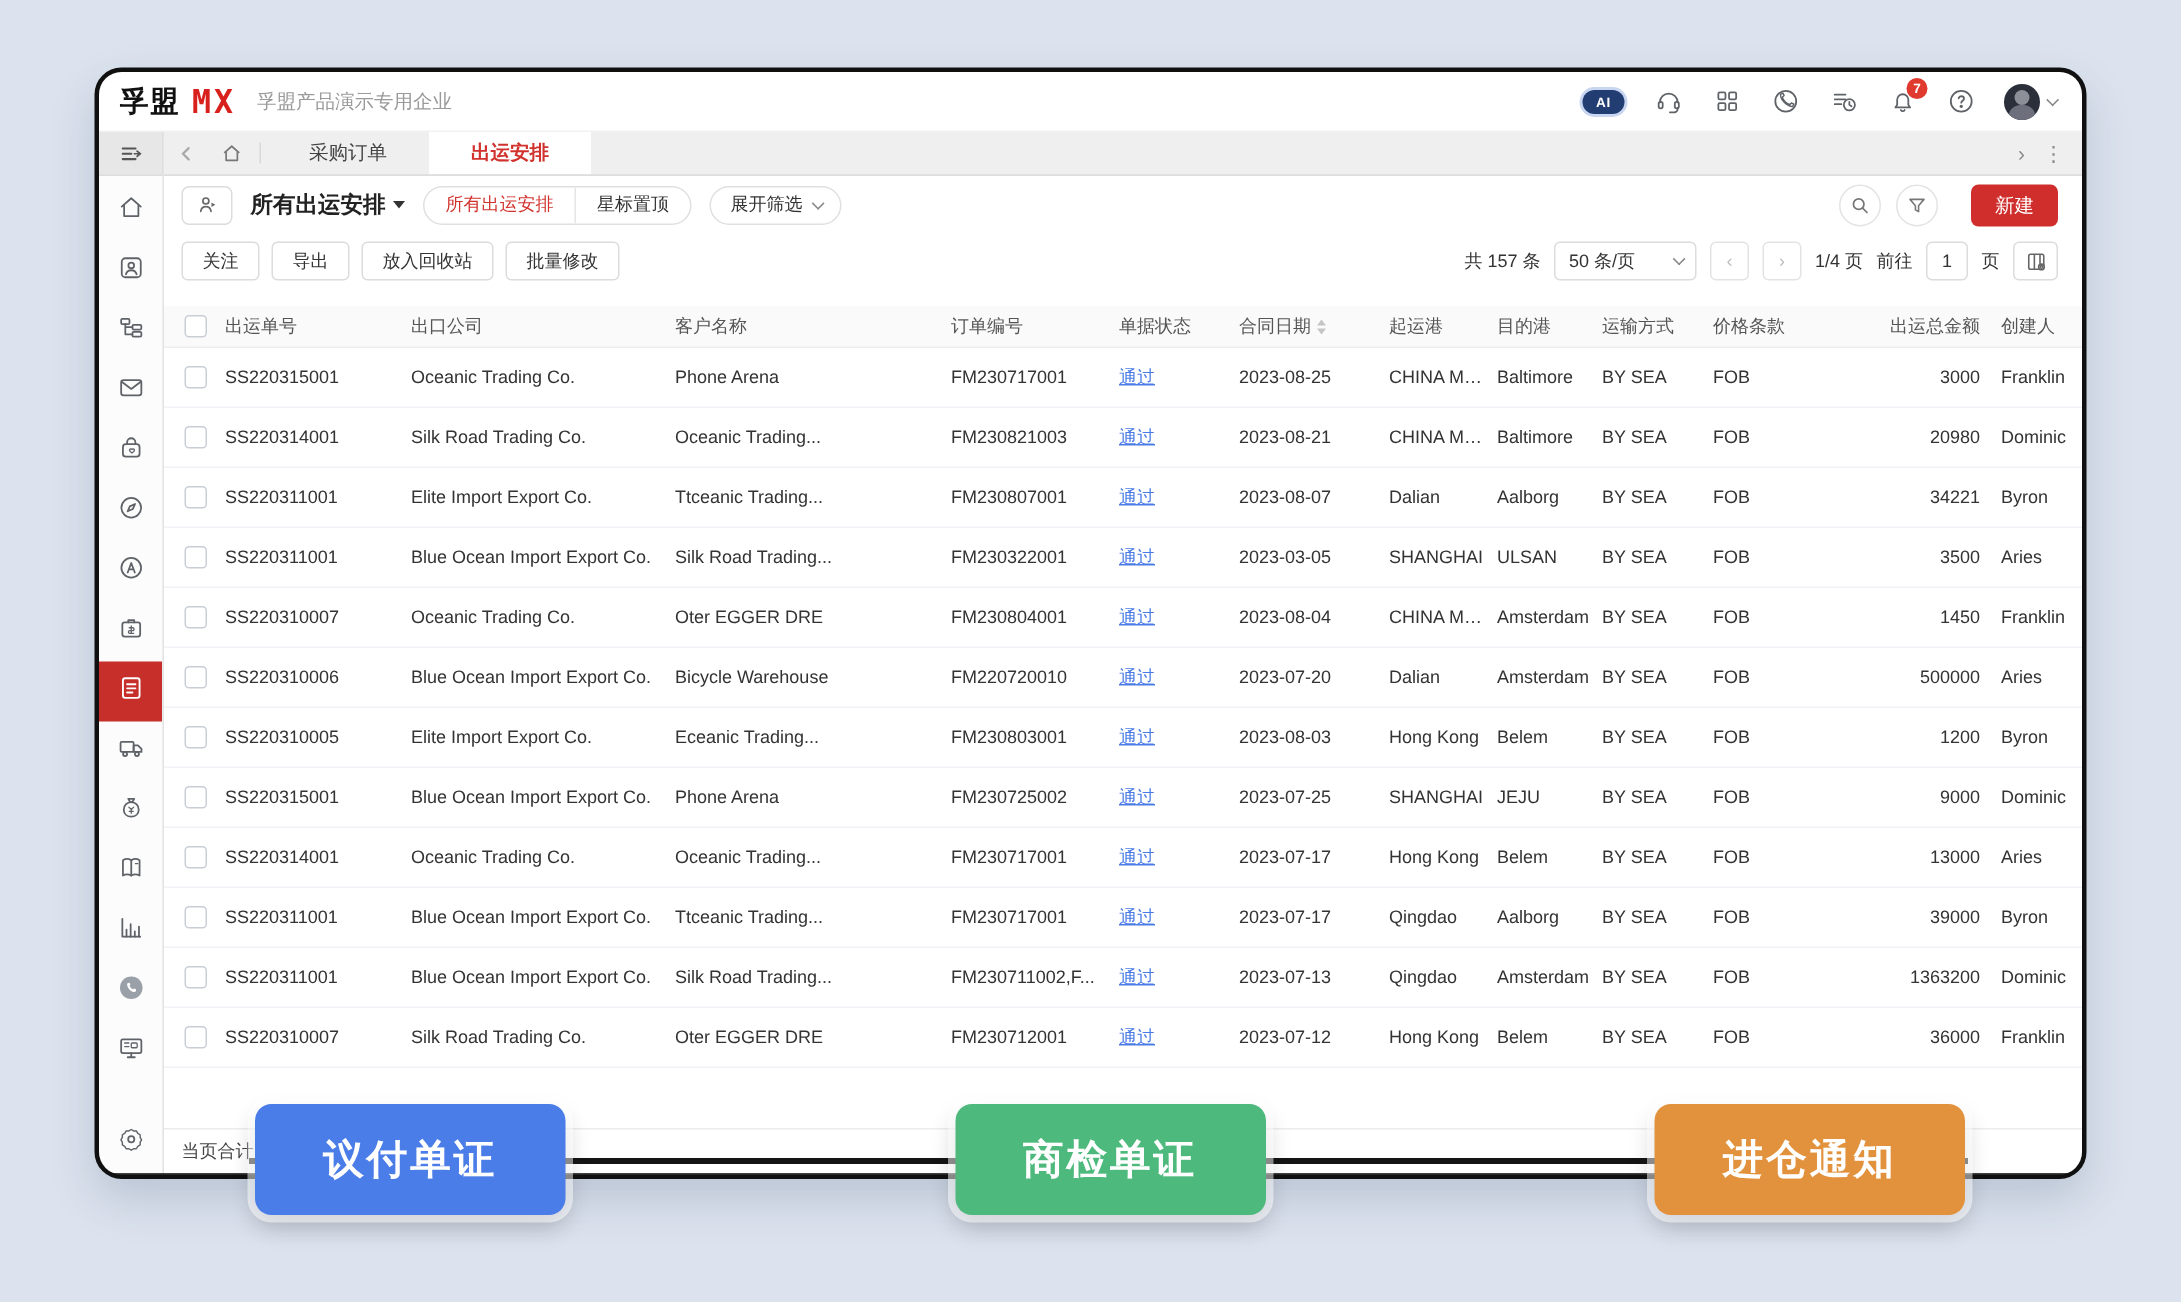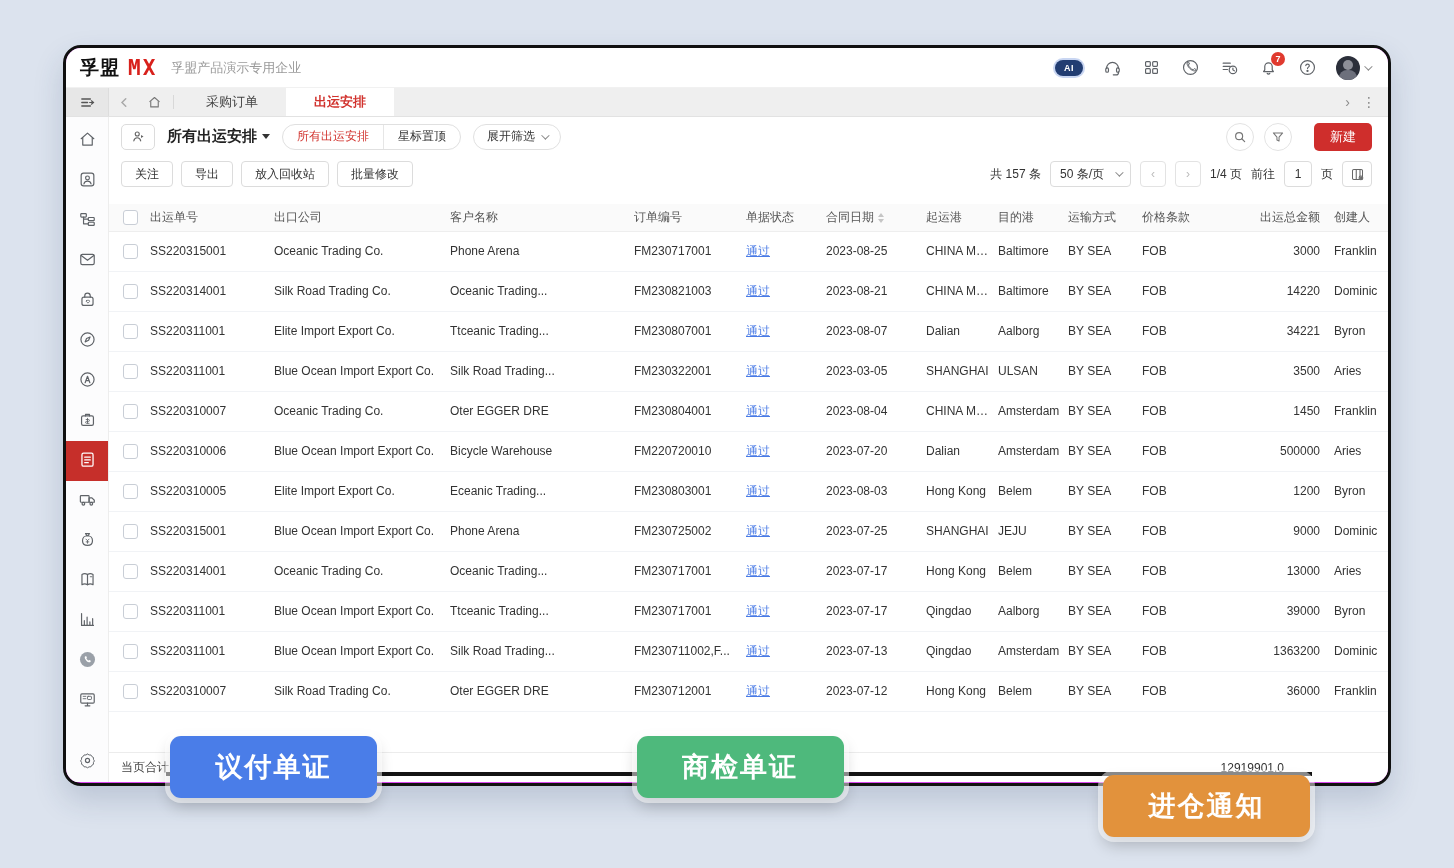--- a/index.html
+++ b/index.html
@@ -1,21 +1,21 @@
 <!DOCTYPE html>
 <html><head>
 <meta charset="utf-8">
 <style>
   * { margin:0; padding:0; box-sizing:border-box; }
   html,body { width:1454px; height:868px; overflow:hidden;
     font-family:"Liberation Sans","DejaVu Sans",sans-serif; }
   body { background:#dce3ee; position:relative; }
 
   .window { position:absolute; left:63px; top:45px; width:1328px; height:741px;
-    background:#d946ef; border:3px solid #101010; border-radius:18px; overflow:hidden;
+    background:#404040; border:3px solid #101010; border-radius:18px; overflow:hidden;
     box-shadow:0 14px 30px rgba(40,60,100,.18); }
 
   
   .topbar { height:40px; display:flex; align-items:center; justify-content:space-between;
     padding:0 18px 0 14px; border-bottom:1px solid #f1f1f1; background:#fff; }
   .brand { display:flex; align-items:center; gap:8px; }
   .logo-cn { font-size:19px; font-weight:bold; color:#111; letter-spacing:1px; }
   .logo-mx { font-size:21px; font-weight:bold; color:#d8211c; letter-spacing:2px;
     font-family:"DejaVu Sans Mono",monospace; transform:scaleY(1.05); }
   .company { font-size:13px; color:#9a9a9a; margin-left:6px; }
@@ -83,21 +83,21 @@
   .roundbtn svg { width:14px; height:14px; }
   .btn-new { background:#cf2e2c; color:#fff; font-size:13px; border:none; border-radius:5px;
     height:28px; padding:0 16px; cursor:pointer; margin-left:12px;font-family:Liberation Mono, monospace; }
 
   
   .toolbar-row { height:36px; display:flex; align-items:center; padding:0 16px 0 12px; gap:8px; }
   .tbtn { height:26px; border:1px solid #dcdcdc; border-radius:4px; background:#fff; font-size:12px;
     color:#333; padding:0 13px; cursor:pointer; }
   .pag { margin-left:auto; display:flex; align-items:center; gap:9px; font-size:12px; color:#333; }
   .psize { height:26px; border:1px solid #dcdcdc; border-radius:4px; display:flex; align-items:center;
-    gap:11px; padding:0 9px; cursor:pointer; background:#fff; }
+    gap:25px; padding:0 9px; cursor:pointer; background:#fff; }
   .pnav { width:26px; height:26px; border:1px solid #e3e3e3; border-radius:4px; display:flex;
     align-items:center; justify-content:center; color:#bbb; background:#fff; cursor:pointer; font-size:12px; }
   .goto-input { width:28px; height:26px; border:1px solid #dcdcdc; border-radius:4px; text-align:center;
     font-size:12px; color:#333; }
   .cfgbtn { width:30px; height:26px; border:1px solid #dcdcdc; border-radius:4px; background:#fff;
     display:flex; align-items:center; justify-content:center; cursor:pointer; }
   .cfgbtn svg { width:15px; height:15px; }
 
   
   .grid-wrap { flex:1; overflow:hidden; }
@@ -117,21 +117,21 @@
   .sorter .dn { border-top:4px solid #c5c5c5; }
 
   .summary-row { height:30px; display:flex; align-items:center; font-size:12px; color:#444;
     padding:0 16px 0 12px; border-top:1px solid #ececec; margin-top:2px; }
   .summary-total { margin-left:auto; margin-right:88px; color:#333; }
 
   
   .workflow { position:absolute; left:170px; top:736px; width:1140px; height:76px; z-index:50; }
   .wf-line { position:absolute; left:-4px; right:-2px; top:36px; height:4px; background:#141414; }
   .wf-btns { position:absolute; inset:0; display:flex; justify-content:space-between; }
-  .wf-btn { width:207px; height:62px; border:none; border-radius:11px; color:#fff; font-size:27px;
+  .wf-btn { width:207px; height:74px; border:none; border-radius:11px; color:#fff; font-size:27px;
     font-weight:bold; letter-spacing:2px; cursor:pointer; position:relative;
     box-shadow:0 0 0 5px rgba(255,255,255,.5), 0 8px 16px rgba(0,0,0,.22);
     font-family:"Liberation Sans","DejaVu Sans",sans-serif; }
 </style>
 </head>
 <body>
 
 <div class="window">
 
   <div class="topbar">
@@ -463,21 +463,21 @@
                 <td>SS220314001</td>
                 <td>Silk Road Trading Co.</td>
                 <td>Oceanic Trading...</td>
                 <td>FM230821003</td>
                 <td><a class="status">通过</a></td>
                 <td>2023-08-21</td>
                 <td>CHINA MA...</td>
                 <td>Baltimore</td>
                 <td>BY SEA</td>
                 <td>FOB</td>
-                <td class="col-amt">14220</td>
+                <td class="col-amt">20980</td>
                 <td>Dominic</td>
               </tr>
               <tr>
                 <td>
                   <div class="cb"></div>
                 </td>
                 <td>SS220311001</td>
                 <td>Elite Import Export Co.</td>
                 <td>Ttceanic Trading...</td>
                 <td>FM230807001</td>
@@ -653,15 +653,15 @@
       </div>
     </div>
   </div>
 </div>
 
 <div class="workflow">
   <div class="wf-line"></div>
   <div class="wf-btns" id="wf-btns">
       <button class="wf-btn" style="background: rgb(74, 125, 232);">议付单证</button>
       <button class="wf-btn" style="background: rgb(78, 185, 124);">商检单证</button>
-      <button class="wf-btn" style="background: rgb(226, 146, 60); margin-top: 39px;">进仓通知</button>
+      <button class="wf-btn" style="background: rgb(226, 146, 60);">进仓通知</button>
     </div>
 </div>
 
 </body></html>

